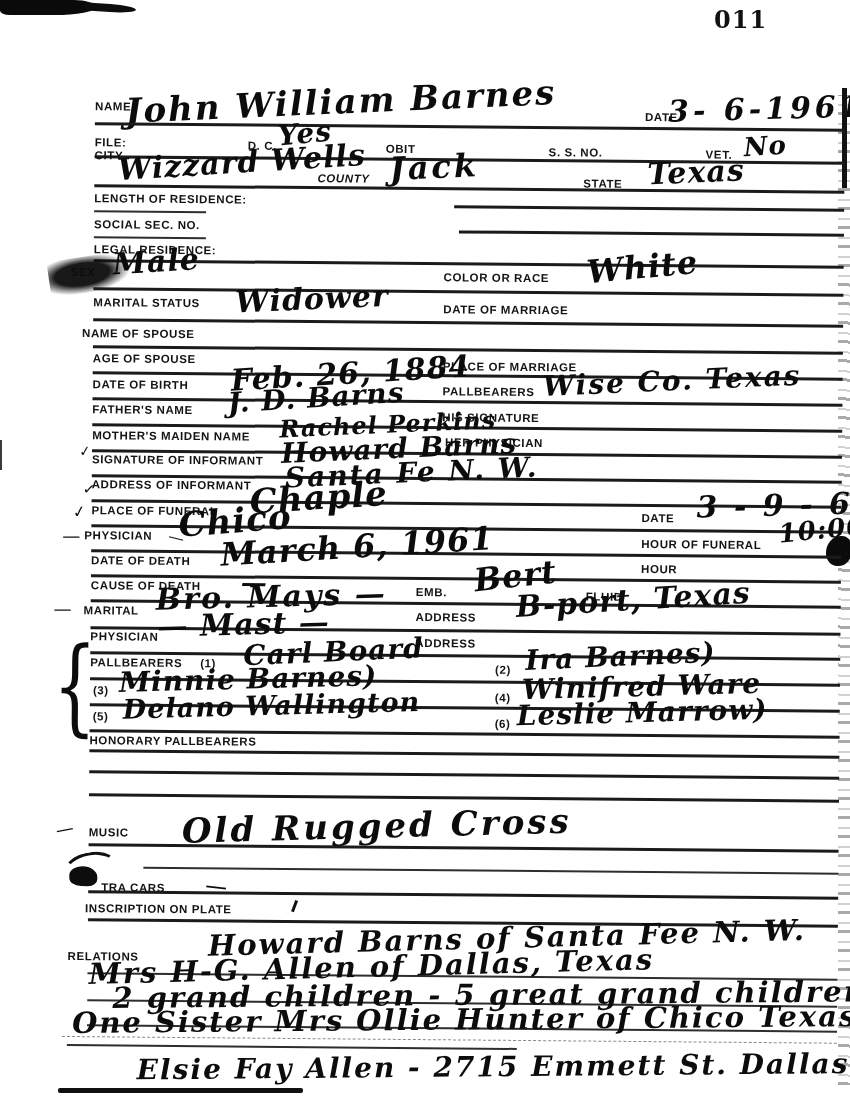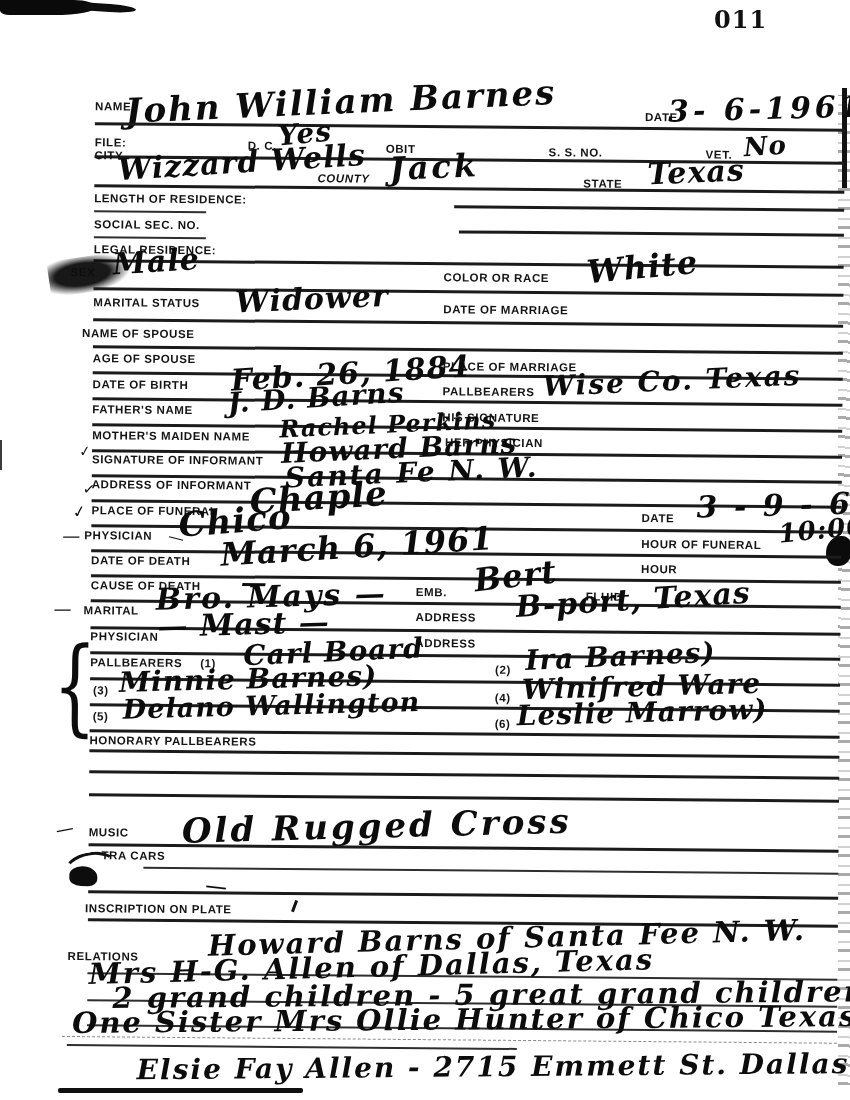--- a/index.html
+++ b/index.html
@@ -194,21 +194,21 @@
     <div class="rule" style="left:95px;top:793px;width:750px;"></div>
 
     <span class="mark" style="left:62px;top:820px;font-size:18px;transform:rotate(-12deg);">—</span>
     <span class="lbl" style="left:95px;top:826px;">MUSIC</span>
     <span class="hw" style="left:188px;top:806px;font-size:34px;letter-spacing:3px;transform:rotate(-2deg);">Old Rugged Cross</span>
     <div class="rule" style="left:95px;top:843px;width:750px;"></div>
     <div class="rule thin" style="left:150px;top:866px;width:695px;"></div>
 
     <div class="artifact" style="left:70px;top:852px;width:50px;height:30px;border:3.5px solid transparent;border-top:3.5px solid #111;border-radius:50%;transform:rotate(-10deg);"></div>
     <div class="artifact" style="left:76px;top:866px;width:28px;height:20px;background:#0d0d0d;border-radius:55% 65% 40% 50%;"></div>
-    <span class="lbl" style="left:108px;top:849px;">TRA CARS</span>
+    <span class="lbl" style="left:108px;top:881px;">TRA CARS</span>
     <span class="mark" style="left:212px;top:874px;font-size:22px;transform:rotate(6deg);letter-spacing:-4px;">—</span>
     <div class="rule" style="left:95px;top:890px;width:750px;"></div>
 
     <span class="lbl" style="left:92px;top:902px;">INSCRIPTION ON PLATE</span>
     <div class="artifact" style="left:300px;top:898px;width:2.5px;height:12px;background:#111;transform:rotate(20deg);"></div>
     <div class="rule" style="left:95px;top:918px;width:750px;"></div>
 
     <span class="lbl" style="left:75px;top:950px;">RELATIONS</span>
     <span class="hw" style="left:215px;top:920px;font-size:29px;letter-spacing:2px;transform:rotate(-2deg);">Howard Barns of Santa Fee  N. W.</span>
     <div class="rule thin" style="left:95px;top:972px;width:750px;"></div>

